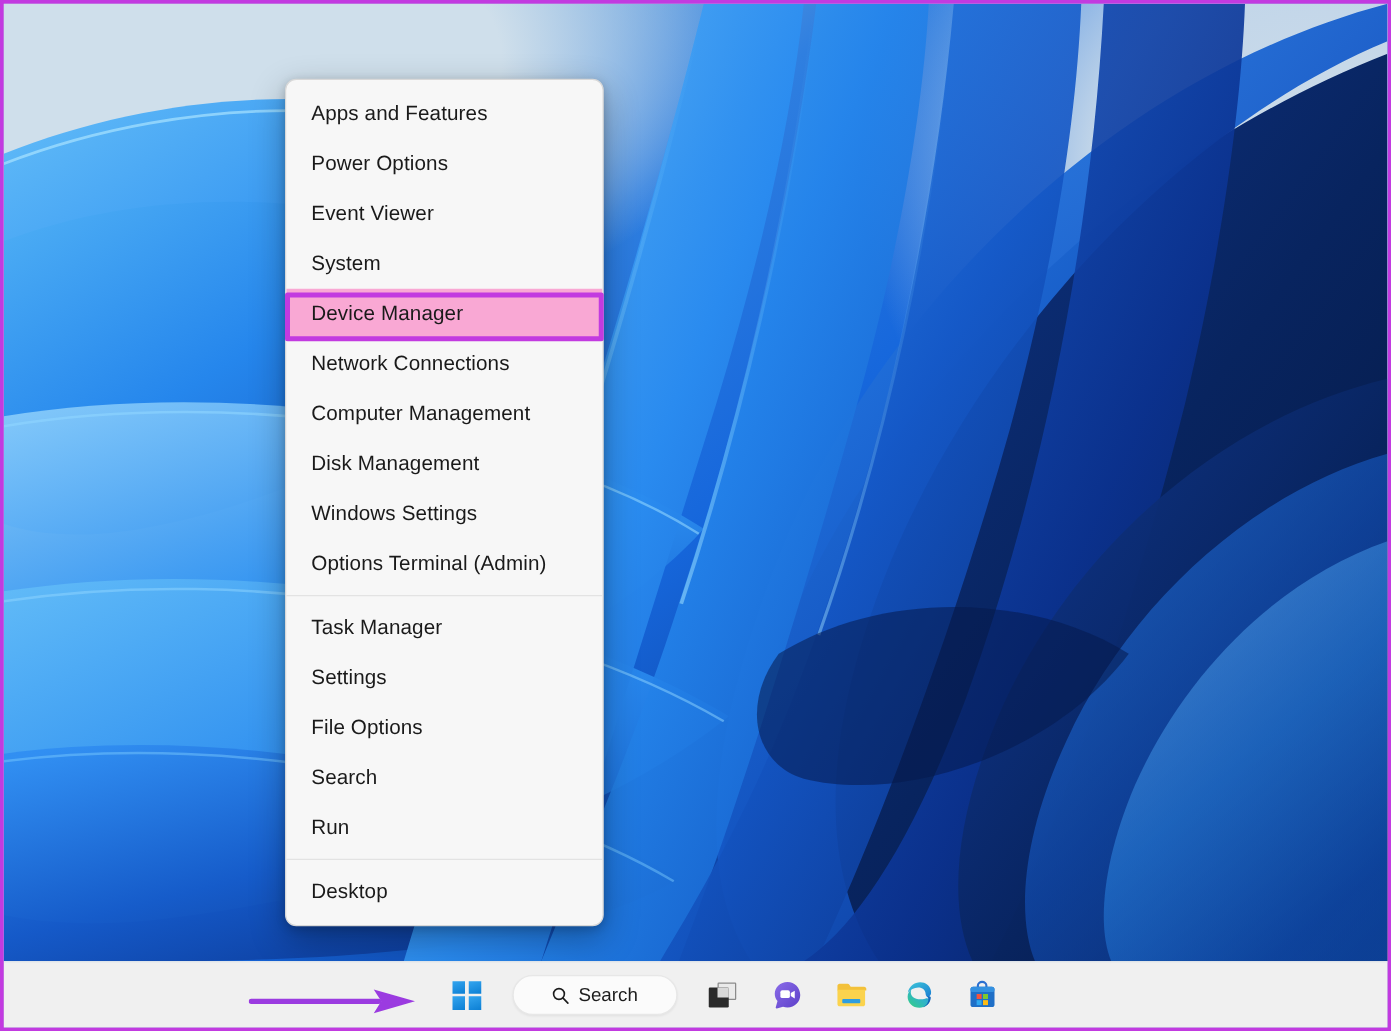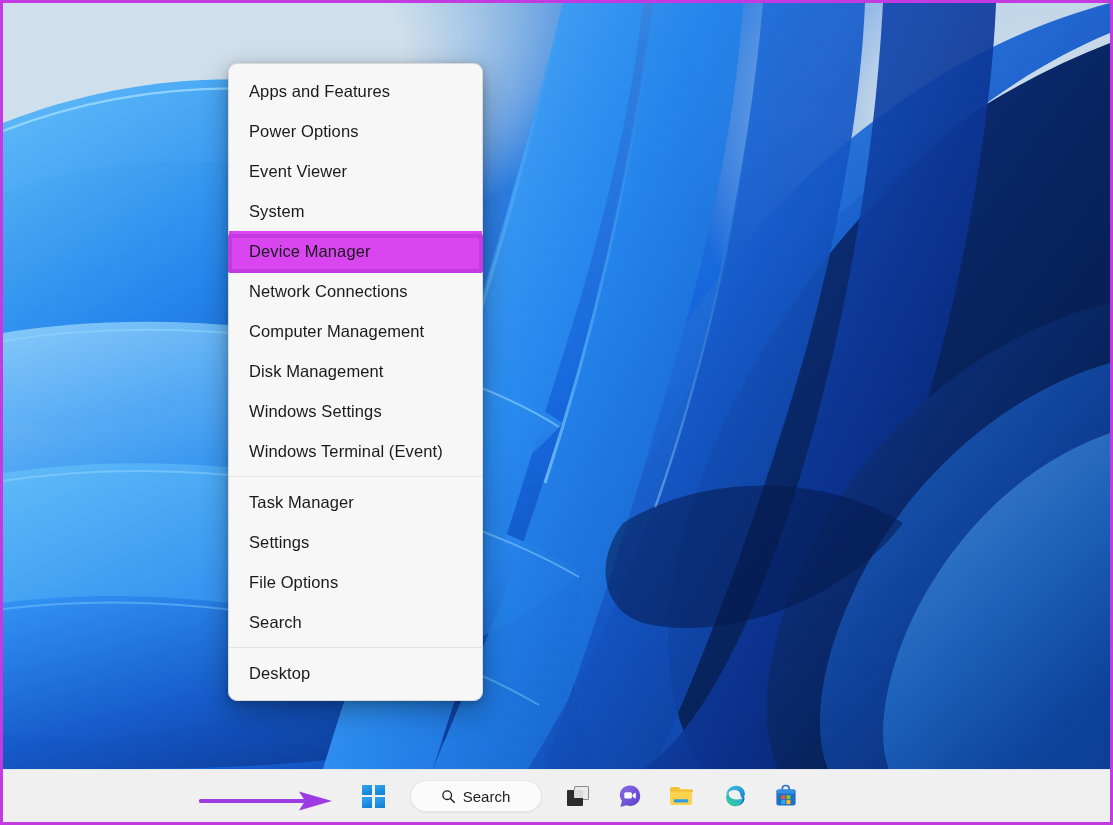--- a/index.html
+++ b/index.html
@@ -72,21 +72,21 @@
   .submenu-chevron {
     color: #9a9a9a;
     font-size: 14px;
     line-height: 1;
     font-family: "DejaVu Sans", sans-serif;
     padding-right: 2px;
   }
 
   
   .menu-item.is-highlighted {
-    background: #d946ef;
+    background: #f9a8d4;
   }
   #highlight-box {
     position: absolute;
     left: 225px;
     top: 231px;
     width: 255px;
     height: 39px;
     border: 4px solid #c23ae0;
     border-radius: 2px;
     background: transparent;
@@ -275,38 +275,41 @@
       <div class="menu-item">
         <span class="mi-label">Computer Management</span>
       </div>
       <div class="menu-item">
         <span class="mi-label">Disk Management</span>
       </div>
       <div class="menu-item">
         <span class="mi-label">Windows Settings</span>
       </div>
       <div class="menu-item">
-        <span class="mi-label">Windows Terminal (Event)</span>
+        <span class="mi-label">Options Terminal (Admin)</span>
       </div>
     </div>
 
     <div class="menu-sep"></div>
 
     <div>
       <div class="menu-item">
         <span class="mi-label">Task Manager</span>
       </div>
       <div class="menu-item">
         <span class="mi-label">Settings</span>
       </div>
       <div class="menu-item">
         <span class="mi-label">File Options</span>
       </div>
       <div class="menu-item">
         <span class="mi-label">Search</span>
+      </div>
+      <div class="menu-item">
+        <span class="mi-label">Run</span>
       </div>
     </div>
 
     <div class="menu-sep"></div>
 
     <div>
       <div class="menu-item">
         <span class="mi-label">Desktop</span>
       </div>
     </div>

